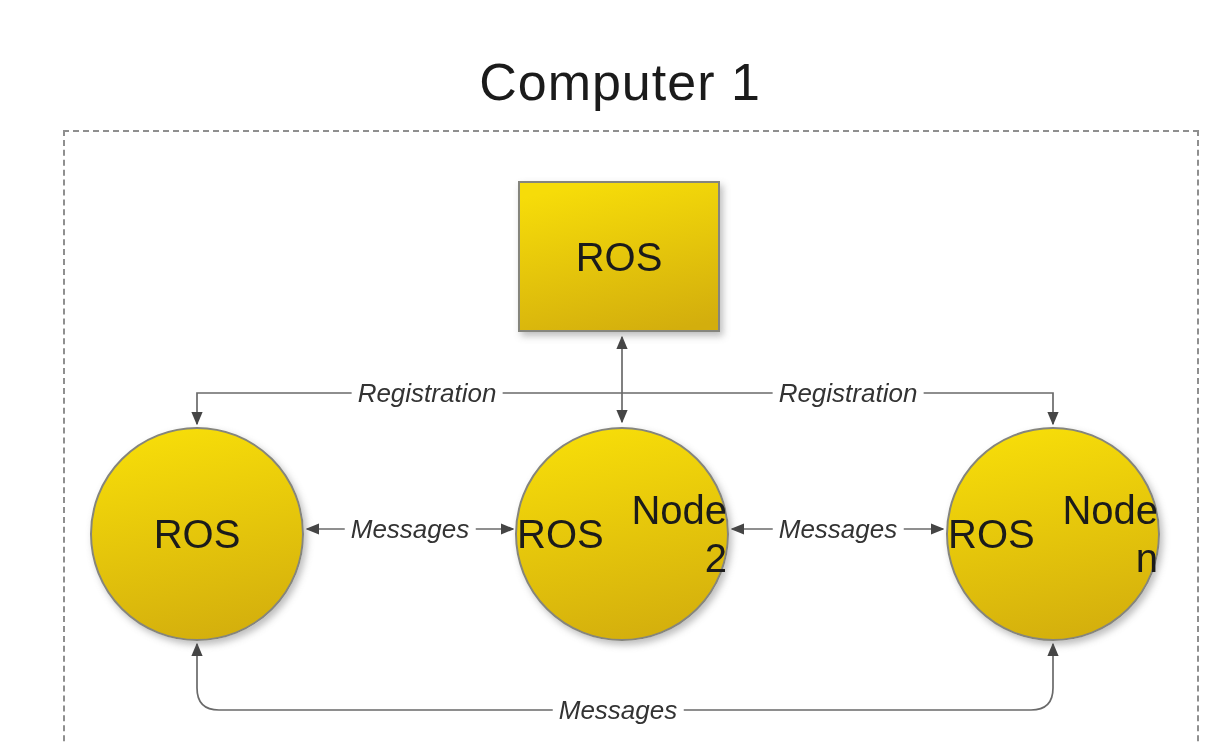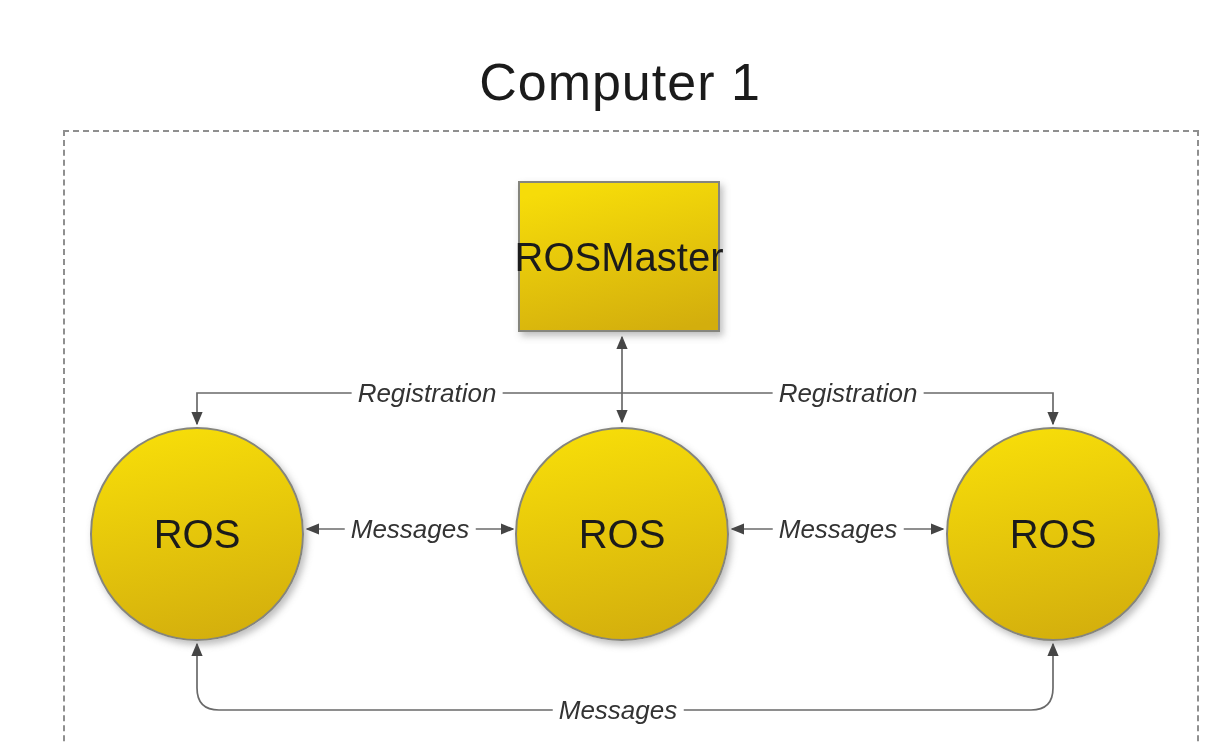--- a/index.html
+++ b/index.html
@@ -105,33 +105,34 @@
 
     <path d="M 307,481 L 513,481" marker-start="url(#arrow)" marker-end="url(#arrow)"></path>
 
     <path d="M 732,481 L 943,481" marker-start="url(#arrow)" marker-end="url(#arrow)"></path>
 
     <path d="M 197,596 L 197,640 Q 197,662 219,662 L 1031,662 Q 1053,662 1053,640 L 1053,596" marker-start="url(#arrow)" marker-end="url(#arrow)"></path>
   </svg>
 
   <div class="node master">
     <div>ROS</div>
-    <div>Master</div>
   </div>
 
   <div class="node circle circle-1">
     <div>ROS</div>
   </div>
 
   <div class="node circle circle-2">
     <div>ROS</div>
+    <div>Node 2</div>
   </div>
 
   <div class="node circle circle-n">
     <div>ROS</div>
+    <div>Node n</div>
   </div>
 
   <div class="edge-label" style="left:427px;top:345px">Registration</div>
 
   <div class="edge-label" style="left:848px;top:345px">Registration</div>
 
   <div class="edge-label" style="left:410px;top:481px">Messages</div>
 
   <div class="edge-label" style="left:838px;top:481px">Messages</div>
 

